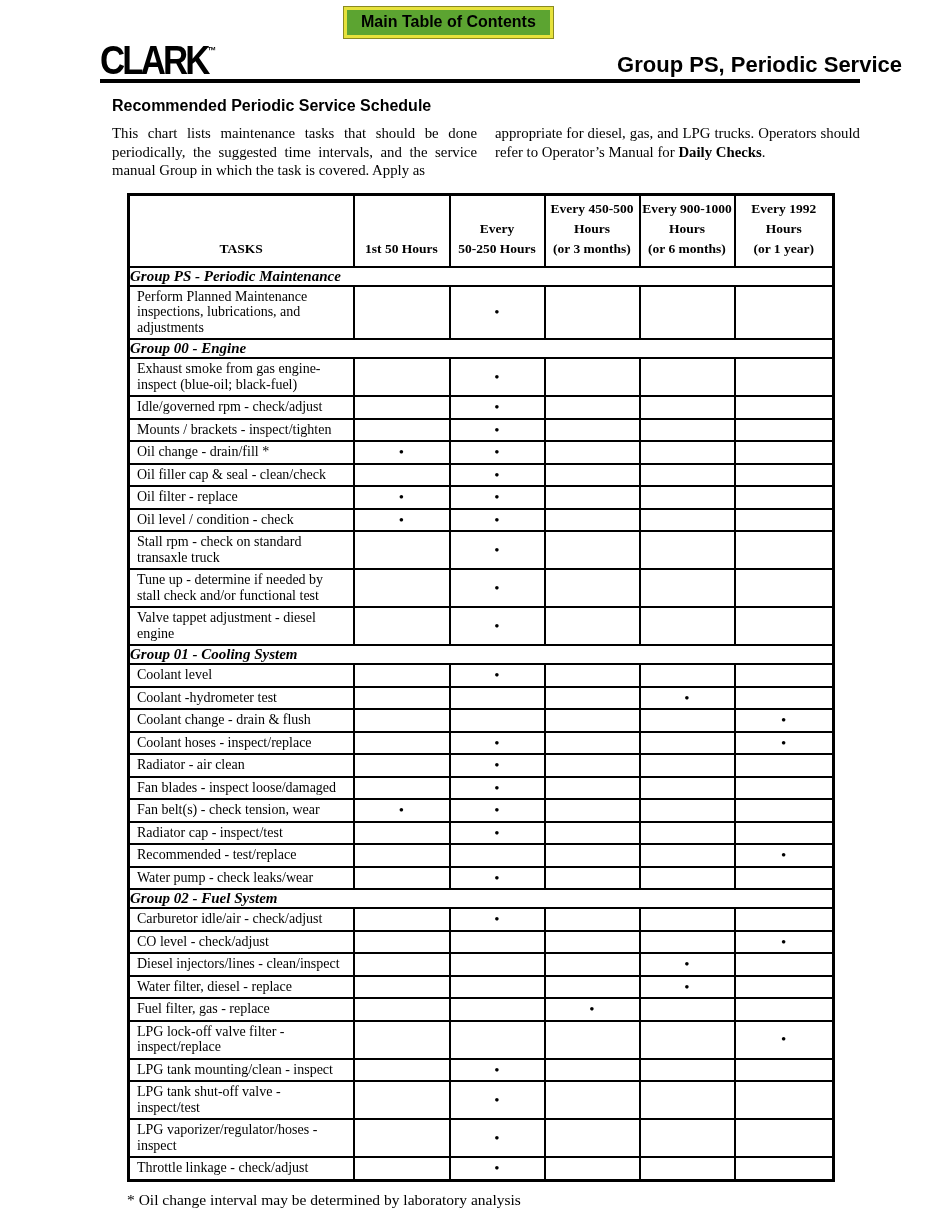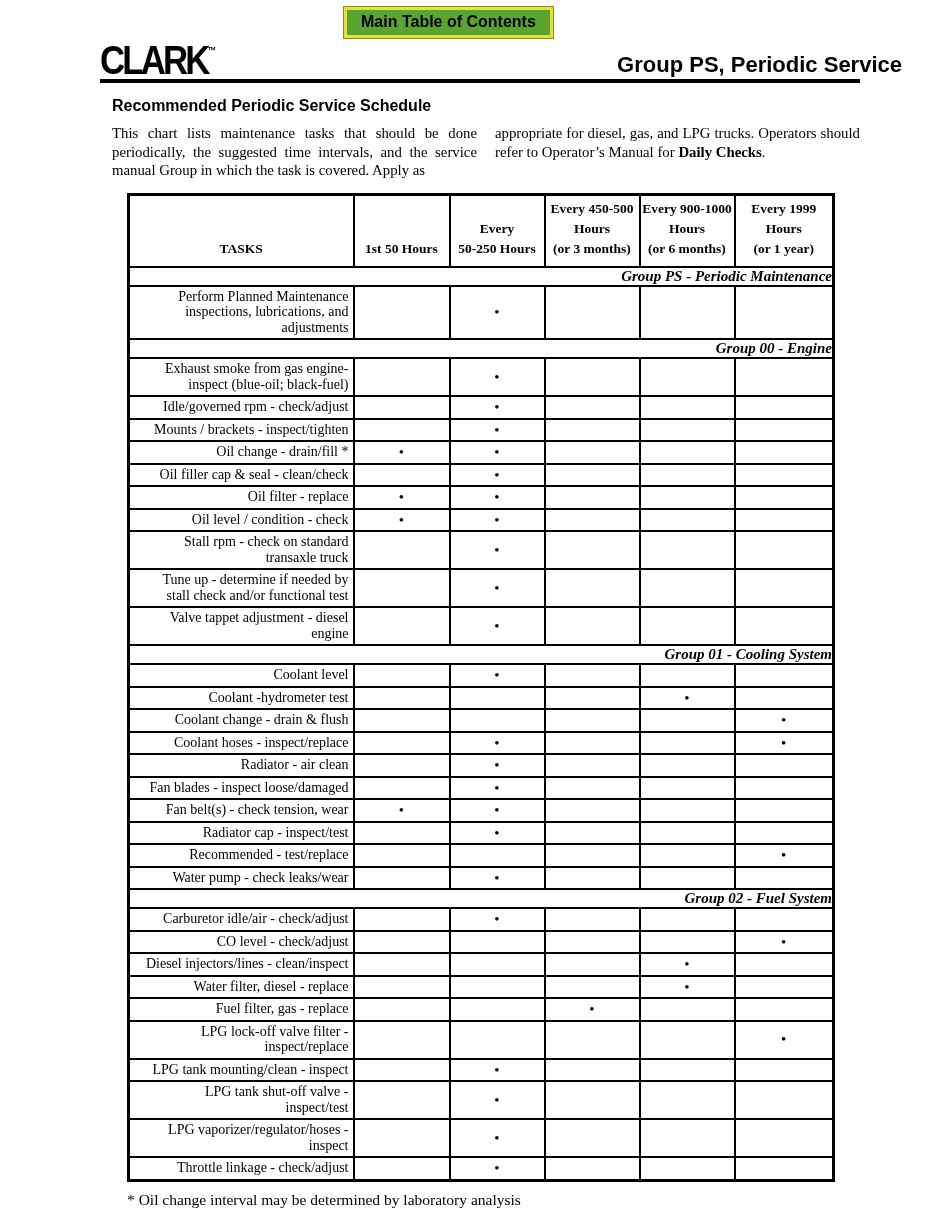--- a/index.html
+++ b/index.html
@@ -82,28 +82,27 @@
   table.sched th{
     font-family:"Liberation Serif",serif;
     font-weight:bold;font-size:13.5px;line-height:20px;
     text-align:center;white-space:pre-line;
     vertical-align:bottom;padding:3px 1px 7px 1px;
     height:46px;
   }
   td.section-title{
     font-weight:bold;font-style:italic;
     font-size:15px;line-height:17px;
-    text-align:right;padding:0;
+    text-align:left;padding:0;
     border-top:3px solid #000;border-bottom:3px solid #000;
   }
   td.t-task{
     font-size:14px;line-height:15.5px;
     padding:2px 4px 3px 7px;
     white-space:pre-line;
-    text-align:right;
   }
   td.t-mark{
     text-align:center;font-size:15px;line-height:15px;
   }
 
   
   .footnote{
     margin:9px 0 0 127px;
     font-size:15.5px;
   }
@@ -142,21 +141,21 @@
           <th>TASKS</th>
           <th>1st 50 Hours</th>
           <th>Every
 50-250 Hours</th>
           <th>Every 450-500
 Hours
 (or 3 months)</th>
           <th>Every 900-1000
 Hours
 (or 6 months)</th>
-          <th>Every 1999
+          <th>Every 1992
 Hours
 (or 1 year)</th>
         </tr>
       </thead>
       <tbody>
         <tr>
           <td colspan="6" class="section-title">Group PS - Periodic Maintenance</td>
         </tr>
         <tr>
           <td class="t-task">Perform Planned Maintenance

